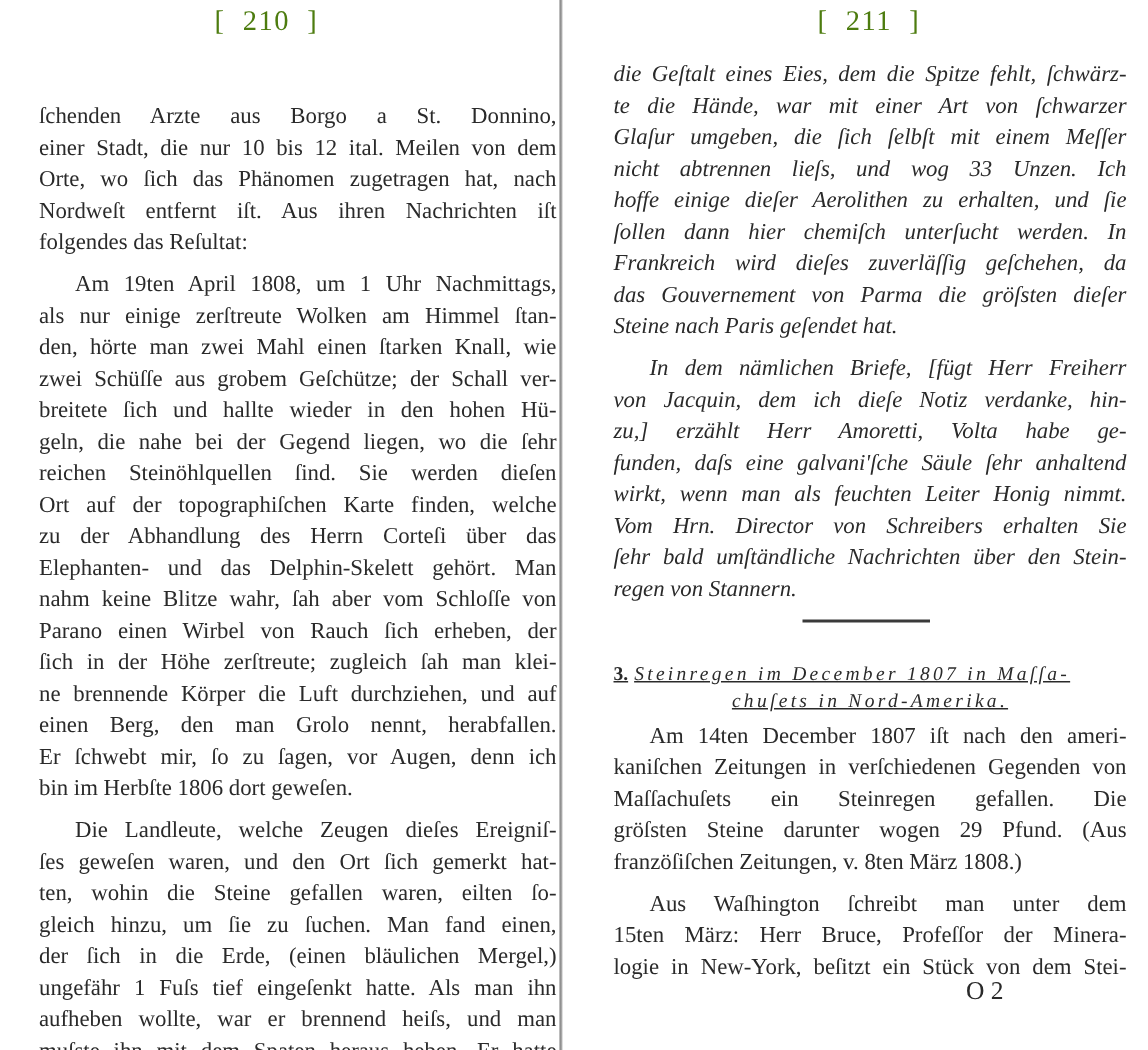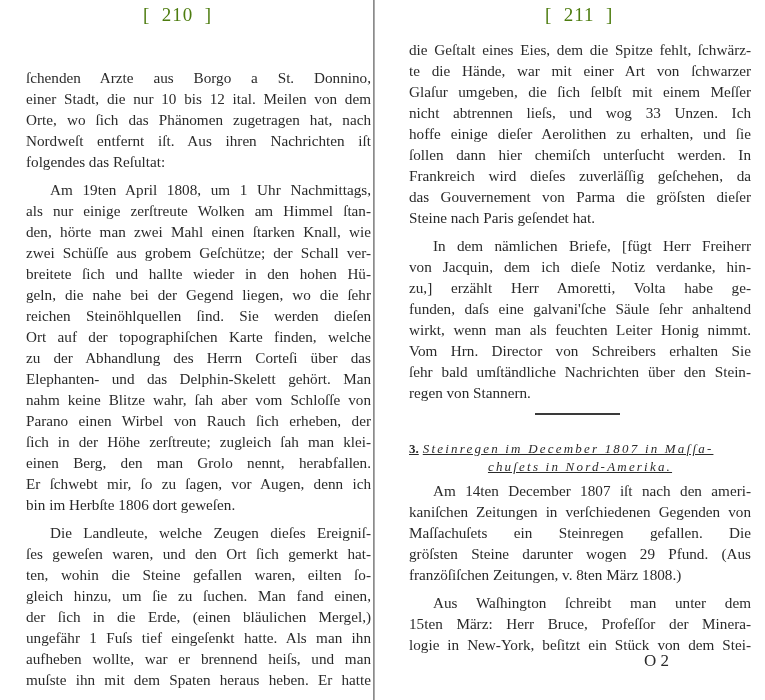--- a/index.html
+++ b/index.html
@@ -19,21 +19,21 @@
     background: linear-gradient(to right, #7a7a7a, #bdbdbd);
   }
   .page-number {
     position: absolute; top: 4px; font-size: 19px; letter-spacing: 1px;
     color: #4d7c0f; white-space: pre;
   }
   .page-left .page-number { left: 143px; }
   .page-right .page-number { left: 169px; text-align: center; }
   .text-block { position: absolute; font-size: 15.2px; line-height: 21px; }
   .page-left .text-block { left: 26px; top: 36px; width: 345px; margin-top: 31px; }
-  .page-right .text-block { left: 33px; top: 39px; width: 342px; }
+  .page-right .text-block { left: 33px; top: 39px; width: 342px; font-style: italic; }
   .line { display: block; white-space: nowrap; text-align: justify; text-align-last: justify; height: 21px; }
   .line.last { text-align-last: left; }
   .line.indent { padding-left: 24px; }
   .para-gap { height: 7px; }
   .divider {
     position: absolute; left: 159px; top: 413px; width: 85px; height: 2px;
     background: #3a3a3a;
   }
   .section-title {
     position: absolute; left: 33px; top: 440px; width: 342px;
@@ -67,20 +67,21 @@
         <span class="line">zwei Schüſſe aus grobem Geſchütze; der Schall ver-</span>
         <span class="line">breitete ſich und hallte wieder in den hohen Hü-</span>
         <span class="line">geln, die nahe bei der Gegend liegen, wo die ſehr</span>
         <span class="line">reichen Steinöhlquellen ſind.  Sie werden dieſen</span>
         <span class="line">Ort auf der topographiſchen Karte finden, welche</span>
         <span class="line">zu der Abhandlung des Herrn Corteſi über das</span>
         <span class="line">Elephanten- und das Delphin-Skelett gehört.  Man</span>
         <span class="line">nahm keine Blitze wahr, ſah aber vom Schloſſe von</span>
         <span class="line">Parano einen Wirbel von Rauch ſich erheben, der</span>
         <span class="line">ſich in der Höhe zerſtreute; zugleich ſah man klei-</span>
+        <span class="line">ne brennende Körper die Luft durchziehen, und auf</span>
         <span class="line">einen Berg, den man Grolo nennt, herabfallen.</span>
         <span class="line">Er ſchwebt mir, ſo zu ſagen, vor Augen, denn ich</span>
         <span class="line last">bin im Herbſte 1806 dort geweſen.</span>
         <span class="para-gap" style="display: block;"></span>
         <span class="line indent">Die Landleute, welche Zeugen dieſes Ereigniſ-</span>
         <span class="line">ſes geweſen waren, und den Ort ſich gemerkt hat-</span>
         <span class="line">ten, wohin die Steine gefallen waren, eilten ſo-</span>
         <span class="line">gleich hinzu, um ſie zu ſuchen.  Man fand einen,</span>
         <span class="line">der ſich in die Erde, (einen bläulichen Mergel,)</span>
         <span class="line">ungefähr 1 Fuſs tief eingeſenkt hatte.  Als man ihn</span>

